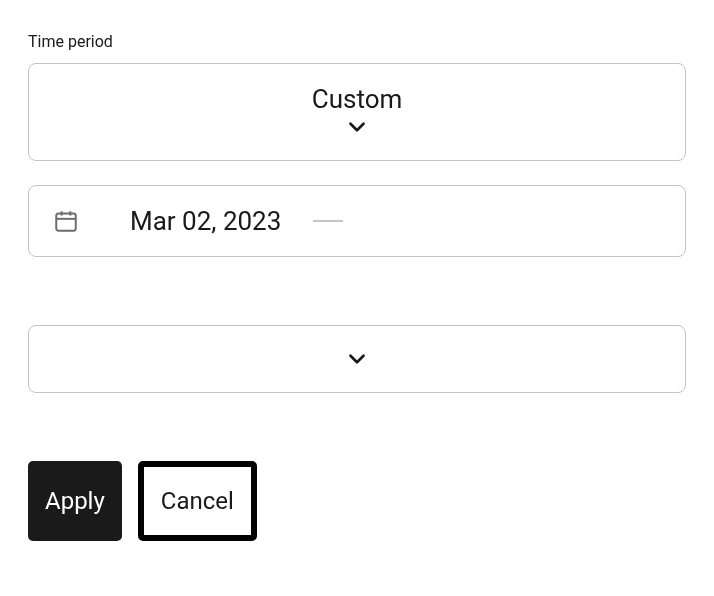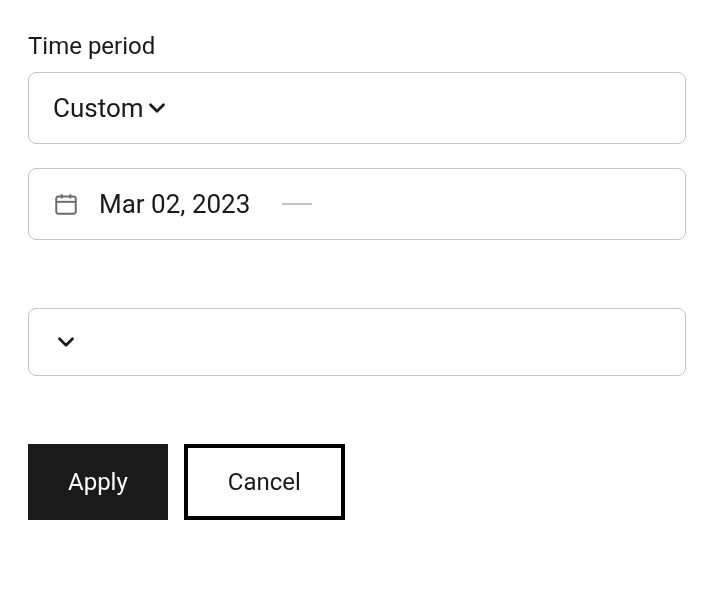--- a/index.html
+++ b/index.html
@@ -10,38 +10,39 @@
     body {
       font-family: -apple-system, BlinkMacSystemFont, "Segoe UI", Roboto, Helvetica, Arial, sans-serif;
       background: #ffffff;
       padding: 32px 28px;
       width: 714px;
     }
     .field-group {
       margin-bottom: 24px;
     }
     .label {
-      font-size: 24px;
+      font-size: 16px;
       color: #1a1a1a;
       font-weight: 400;
       margin-bottom: 12px;
       display: block;
     }
     .select {
       width: 100%;
       border: 1px solid #c4c4c4;
       border-radius: 8px;
       padding: 20px 24px;
       font-size: 26px;
       color: #1a1a1a;
       background: #ffffff;
       display: flex;
       align-items: center;
-      justify-content: flex-start;
+      justify-content: center;
       cursor: pointer;
+      flex-direction: column;
     }
     .date-range {
       width: 100%;
       border: 1px solid #c4c4c4;
       border-radius: 8px;
       padding: 20px 24px;
       display: flex;
       align-items: center;
       gap: 20px;
       margin-top: 24px;
@@ -49,20 +50,21 @@
     }
     .calendar-icon {
       display: inline-flex;
       align-items: center;
       justify-content: center;
       flex-shrink: 0;
     }
     .date-text {
       font-size: 26px;
       color: #1a1a1a;
+      margin-left: 31px;
     }
     .date-sep {
       flex: 0 0 auto;
       margin: 0 12px;
     }
     .date-sep-line {
       width: 30px;
       height: 2px;
       background: #c4c4c4;
       display: block;
@@ -75,34 +77,34 @@
     }
     .spacer-large {
       height: 44px;
     }
     .actions {
       display: flex;
       gap: 16px;
     }
     .btn {
       font-size: 24px;
-      padding: 20px 40px;
-      border-radius: 0;
+      padding: 20px 17px;
+      border-radius: 5px;
       cursor: pointer;
       border: none;
       font-family: inherit;
     }
     .btn-primary {
       background: #1a1a1a;
       color: #ffffff;
     }
     .btn-secondary {
       background: #ffffff;
       color: #1a1a1a;
-      border: 4px solid #000000;
+      border: 6px solid #000000;
     }
   </style>
 </head>
 <body>
 
 <div class="field-group">
   <label class="label">Time period</label>
   <div class="select">
     <span>Custom</span>
     <span class="chevron">

